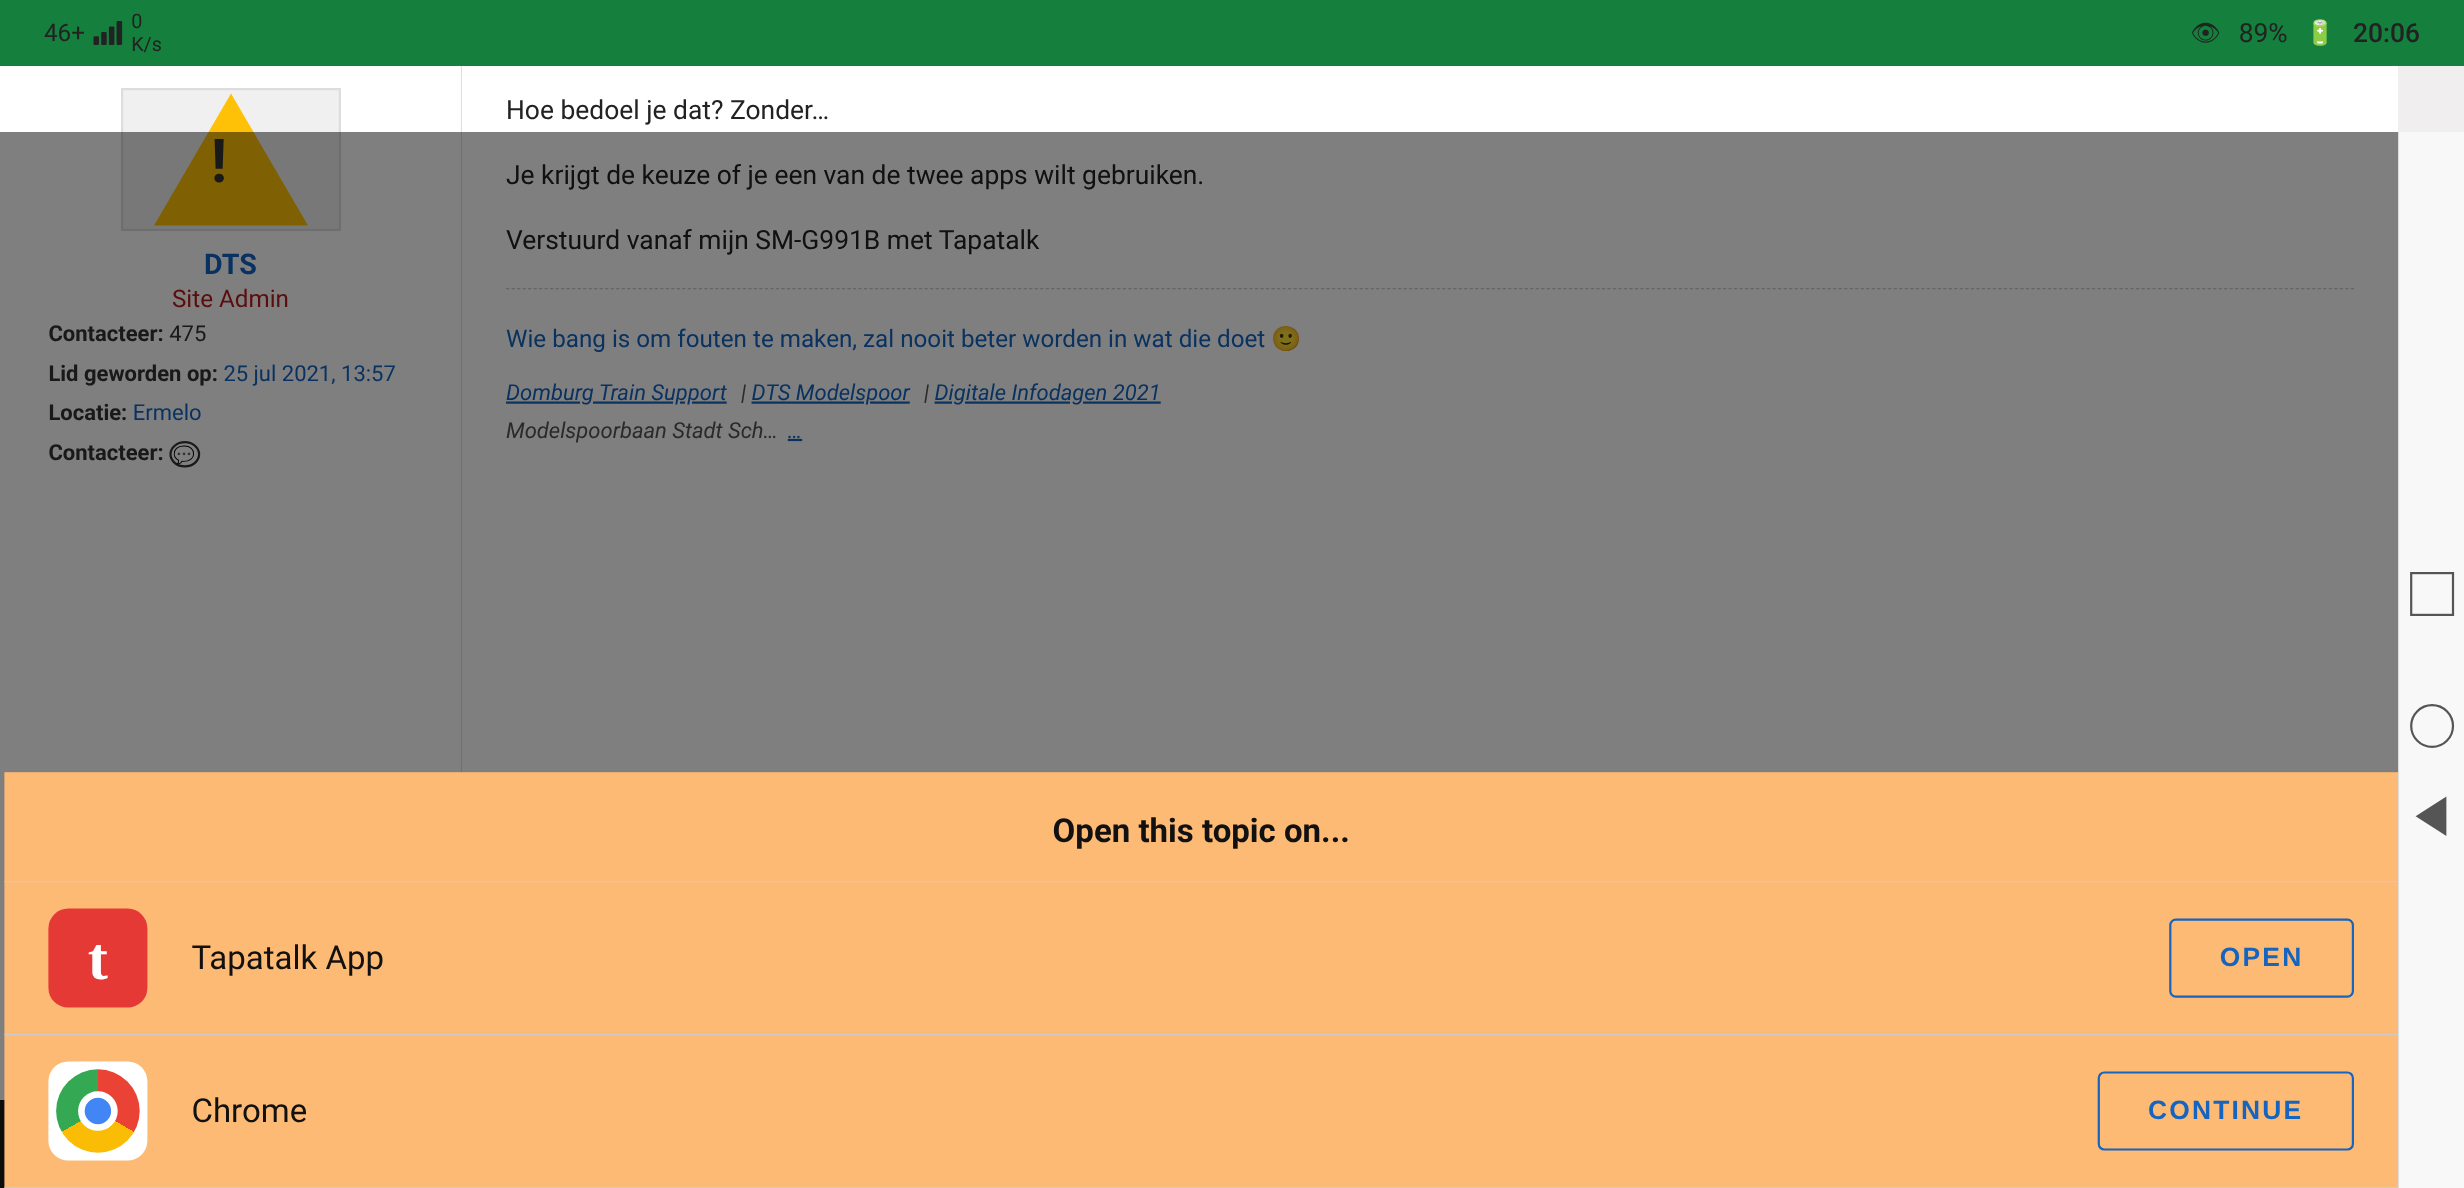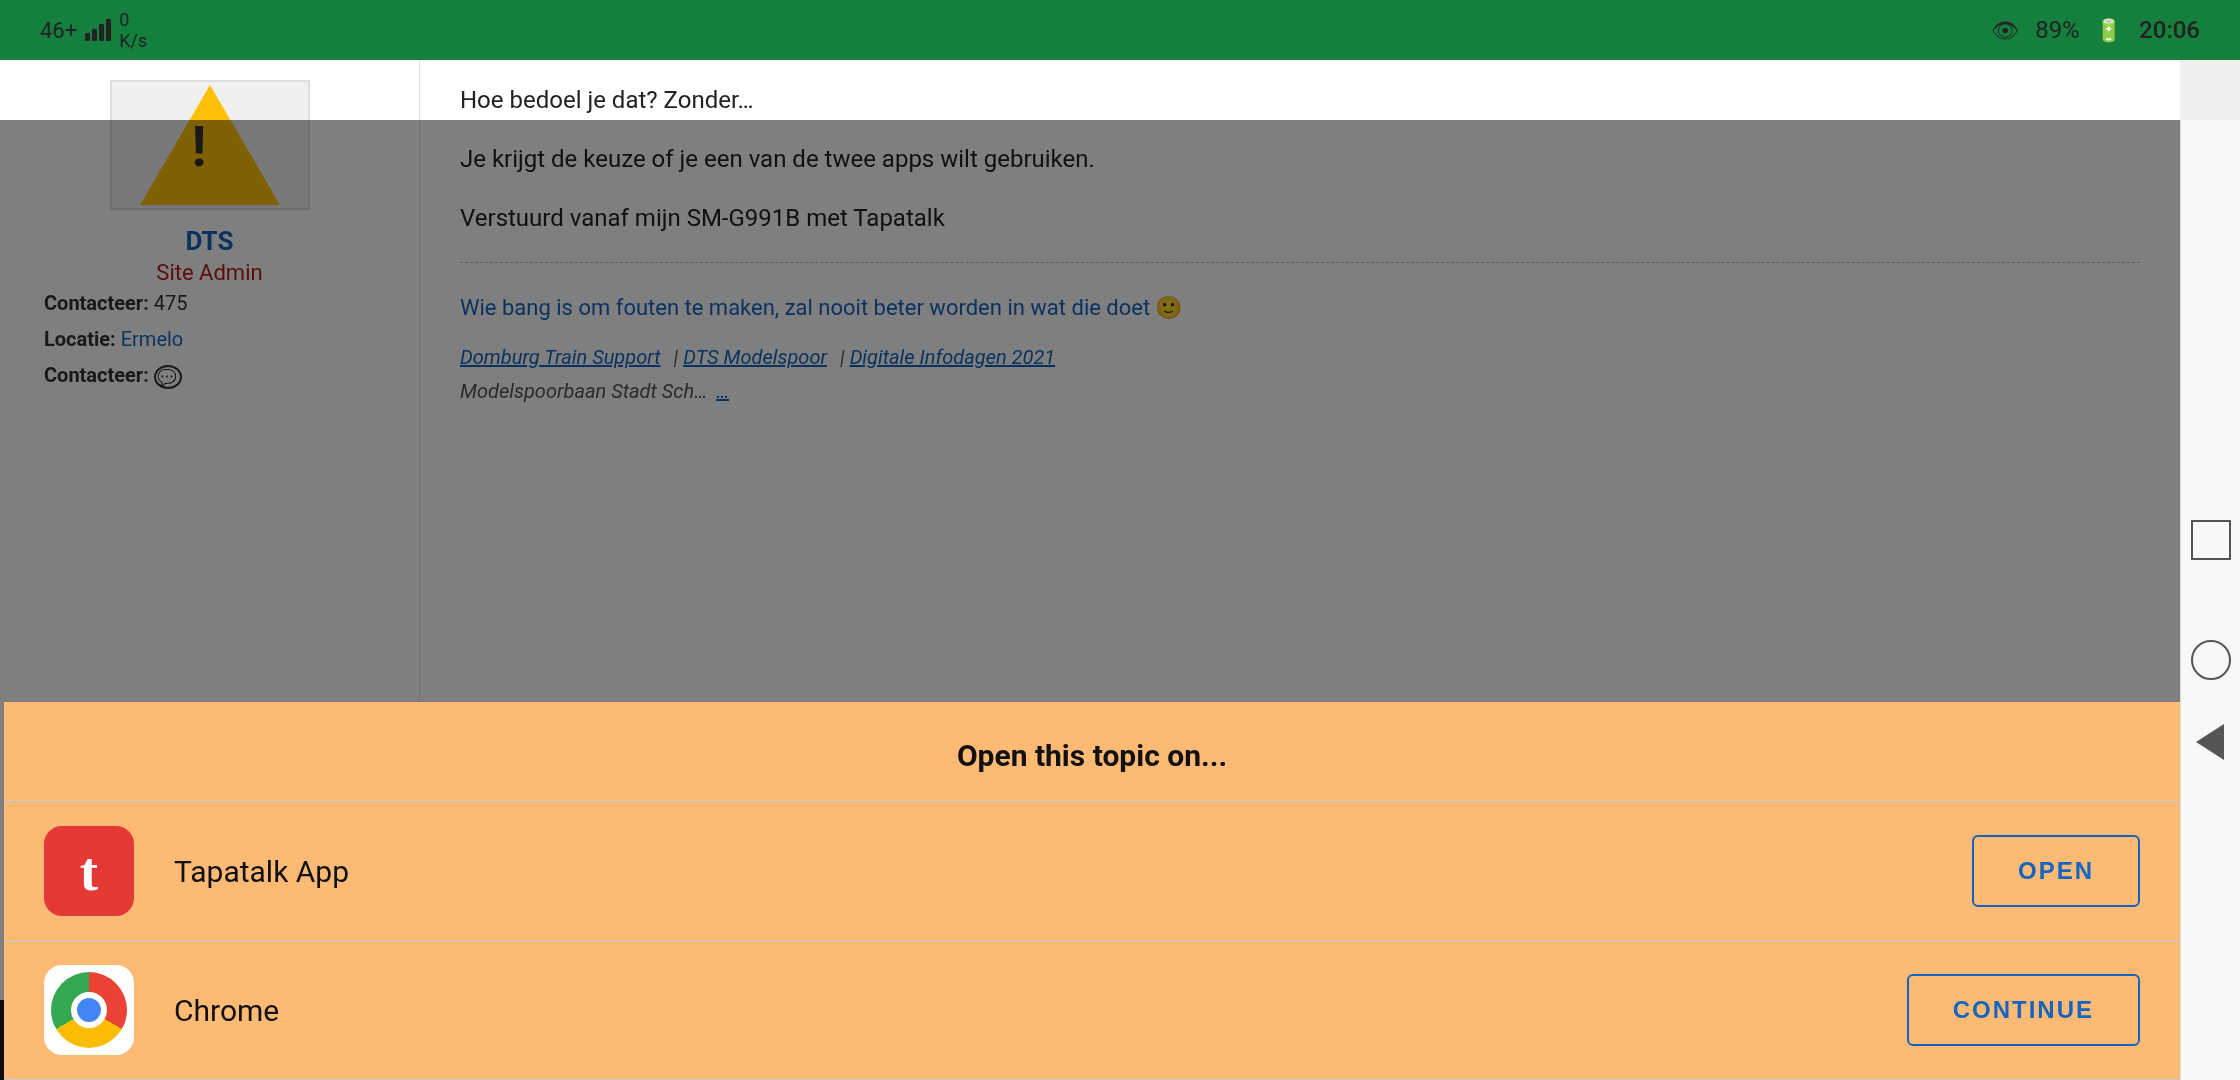--- a/index.html
+++ b/index.html
@@ -364,20 +364,24 @@
         </div>
       </div>
       <div class="username">DTS</div>
       <div class="role">Site Admin</div>
       <div class="meta">
         <div>
           <span class="label">Contacteer:</span>
           <span>475</span>
         </div>
         <div>
+          <span class="label">Lid geworden op:</span>
+          <a href="#" style="color:#1565C0;">25 jul 2021, 13:57</a>
+        </div>
+        <div>
           <span class="label">Locatie:</span>
           <a href="#" style="color:#1565C0;">Ermelo</a>
         </div>
         <div>
           <span class="label">Contacteer:</span>
           <span class="contact-icon">💬</span>
         </div>
       </div>
     </div>
 

